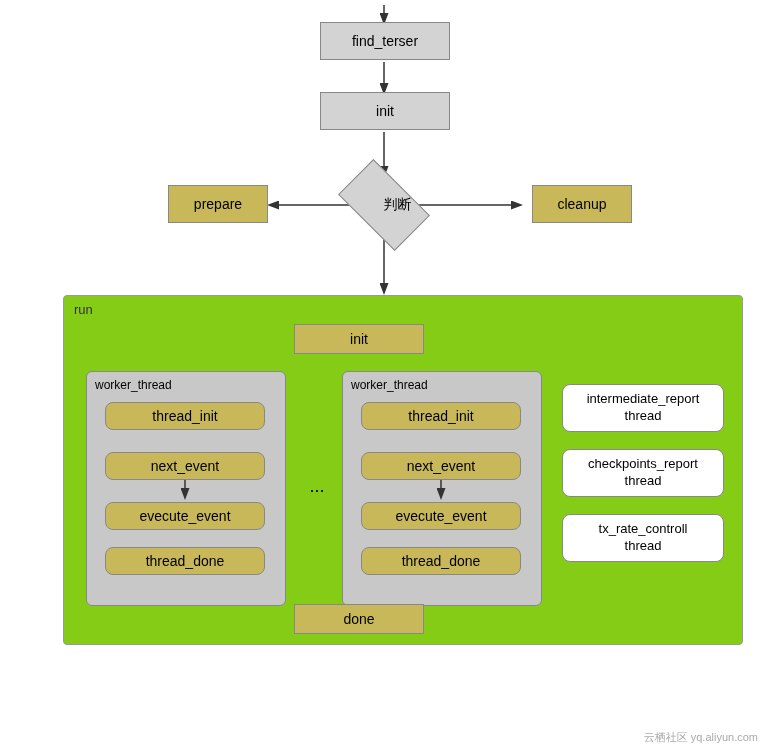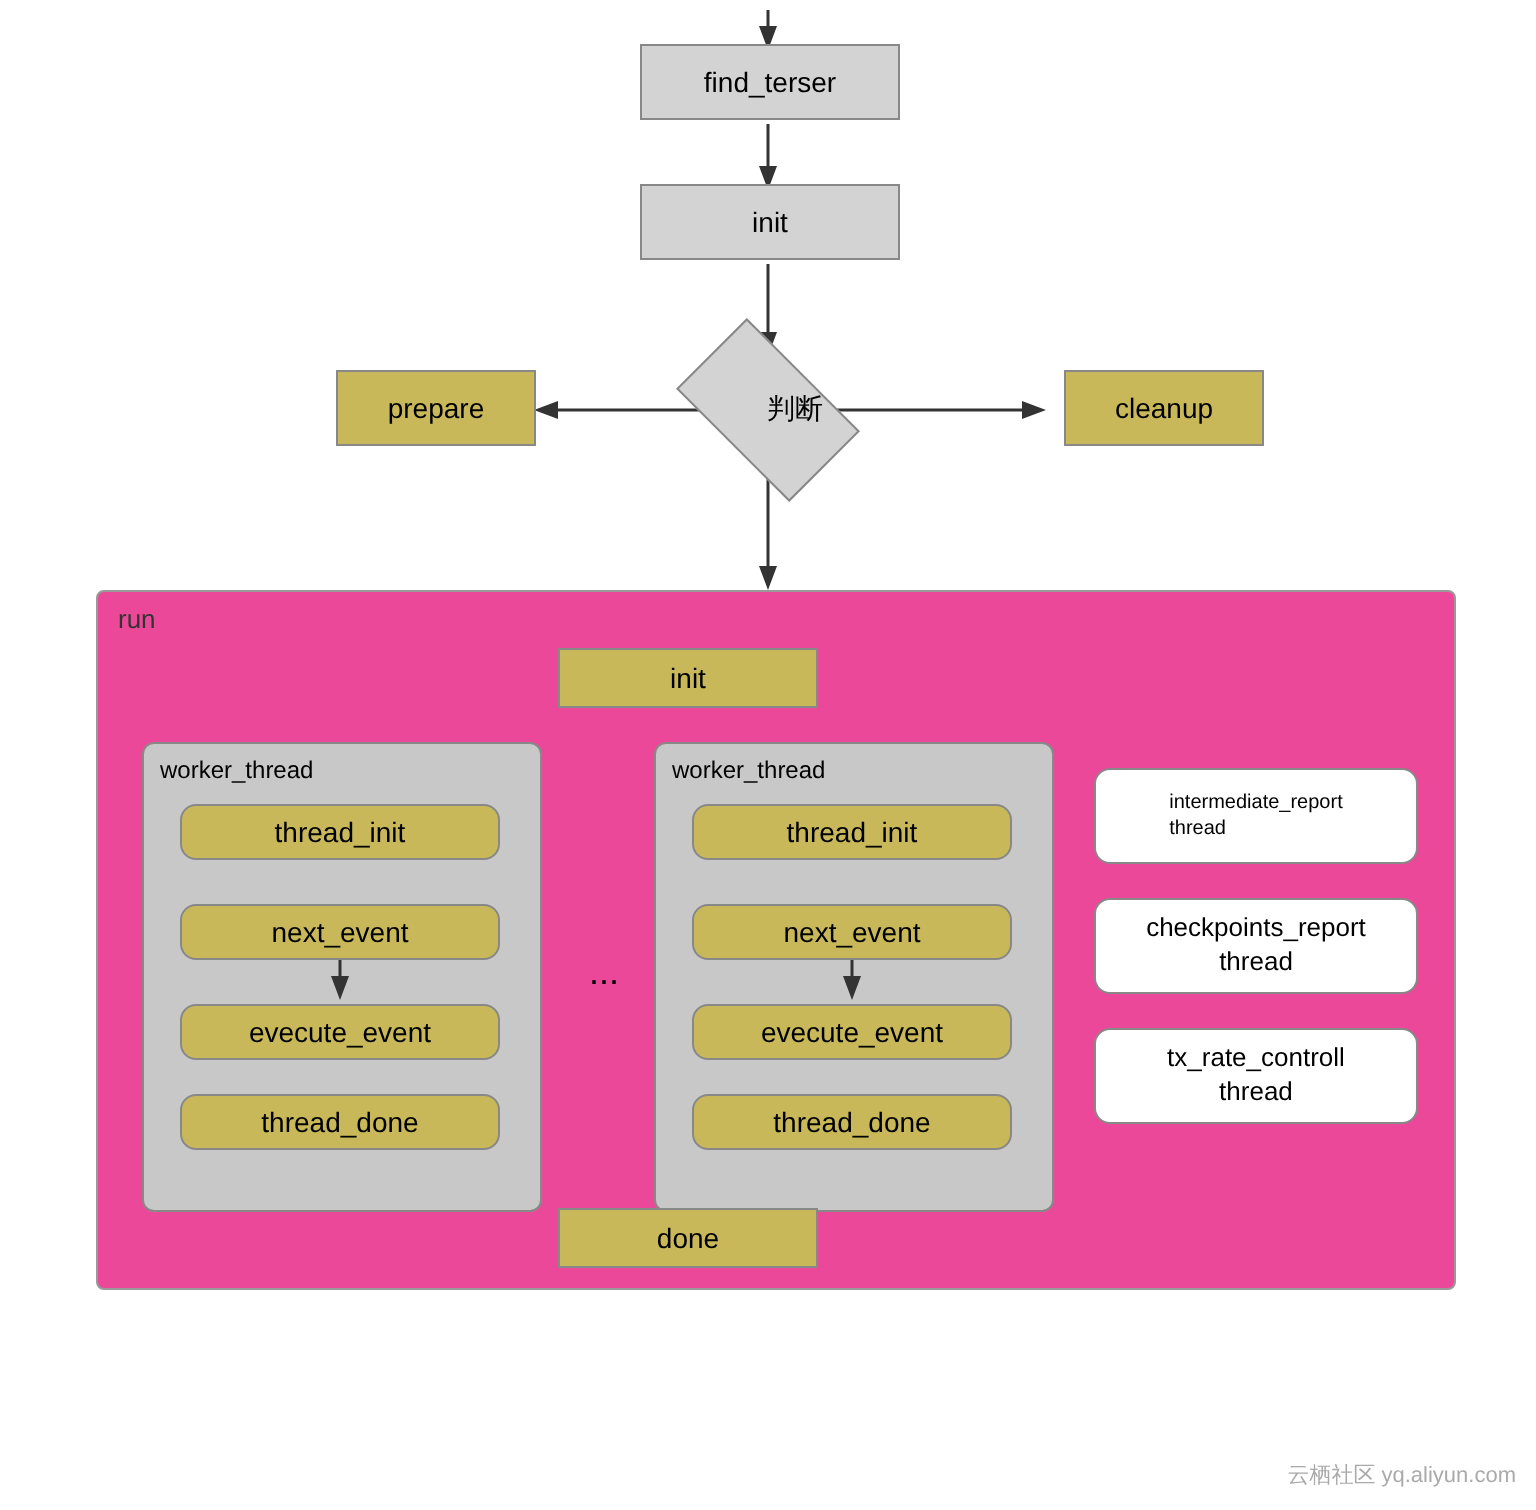--- a/index.html
+++ b/index.html
@@ -66,22 +66,23 @@
       position: absolute;
       top: 0; left: 0;
       width: 768px;
       height: 755px;
       pointer-events: none;
     }
     
     .container-box {
       position: absolute;
       border: 1.5px solid #999;
-      background: #ec4899;
+      background: #84cc16;
       border-radius: 4px;
+      margin-left: 15px;
     }
     .container-label {
       position: absolute;
       font-size: 13px;
       color: #333;
     }
     .worker-box {
       position: absolute;
       border: 1.5px solid #888;
       background: #c8c8c8;
@@ -203,21 +204,21 @@
       <div class="box box-olive box-rounded" style="left:18px; top:130px; width:160px; height:28px; position:absolute;">
         <span>evecute_event</span>
       </div>
 
       <div class="box box-olive box-rounded" style="left:18px; top:175px; width:160px; height:28px; position:absolute;">
         <span>thread_done</span>
       </div>
     </div>
 
     <div class="box box-white box-rounded" style="left:498px; top:88px; width:162px; height:48px; position:absolute; line-height:1.3;">
-      <span style="white-space:pre-line; text-align:left; font-size:10px;">intermediate_report
+      <span style="white-space:pre-line; text-align:center; font-size:13px;">intermediate_report
 thread</span>
     </div>
 
     <div class="box box-white box-rounded" style="left:498px; top:153px; width:162px; height:48px; position:absolute; line-height:1.3;">
       <span style="white-space:pre-line; text-align:center; font-size:13px;">checkpoints_report
 thread</span>
     </div>
 
     <div class="box box-white box-rounded" style="left:498px; top:218px; width:162px; height:48px; position:absolute; line-height:1.3;">
       <span style="white-space:pre-line; text-align:center; font-size:13px;">tx_rate_controll

